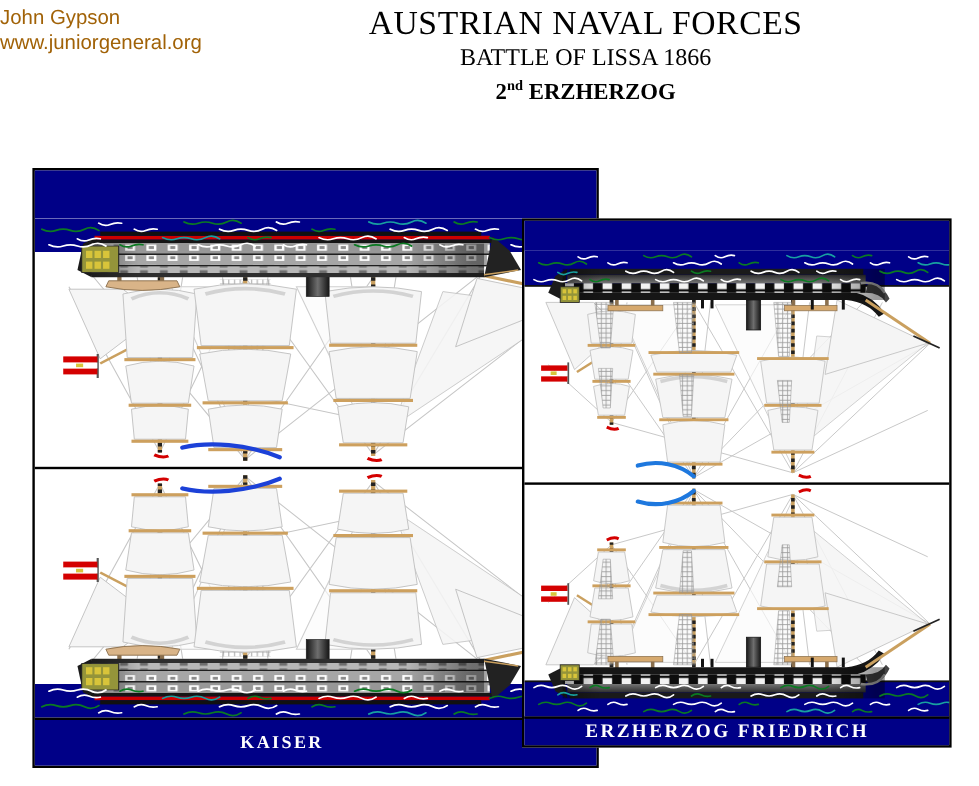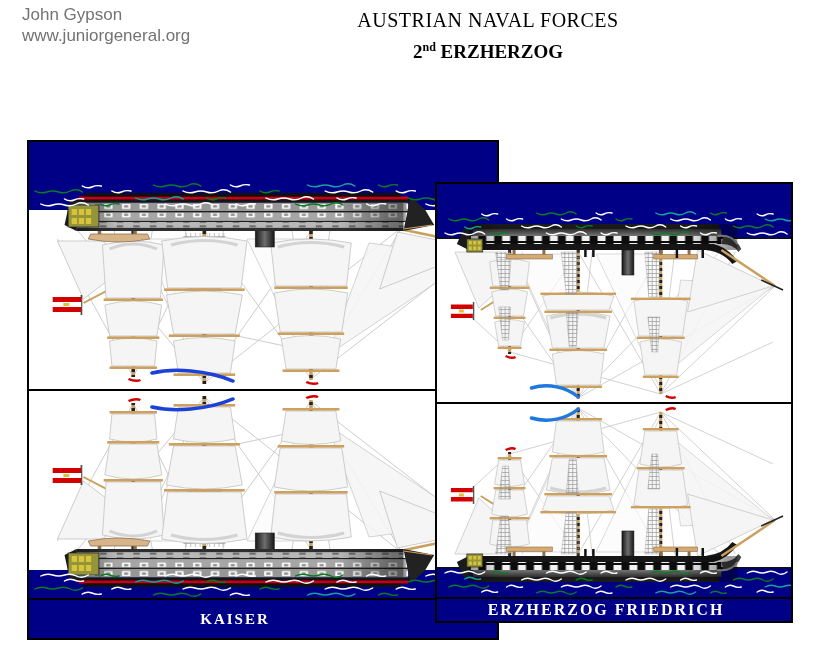--- a/index.html
+++ b/index.html
@@ -5,25 +5,25 @@
   :root{
     --sea-navy:#000087; --wave-white:#ffffff; --wave-green:#0b7a22; --wave-teal:#18a0a0;
     --waterline-red:#cc0000; --flag-red:#d40000; --flag-white:#ffffff; --flag-crest-yellow:#d8c43a;
     --spar-tan:#cda05e; --hull-dark:#1a1a1a; --stern-olive:#94943a; --label-text:#ffffff;
     --pennant-blue-kaiser:#1c41d8; --pennant-blue-friedrich:#1e78de;
     --title-text:#000000; --page-background:#ffffff;
   }
   html,body{margin:0;padding:0}
   body{width:816px;height:655px;position:relative;overflow:hidden;
        background:var(--page-background);font-family:"Liberation Sans",sans-serif}
-  .credit{position:absolute;left:22px;top:4px;font-size:17px;line-height:21px;color:#737373}
+  .credit{position:absolute;left:0;top:4px;font-size:17px;line-height:21px;color:#a16207}
   .titles{position:absolute;left:488px;top:5px;transform:translateX(-50%);
           width:560px;text-align:center;color:var(--title-text);
           font-family:"Liberation Serif",serif}
-  .t-main{font-size:20px;line-height:30px;letter-spacing:.5px}
+  .t-main{font-size:28px;line-height:30px;letter-spacing:.5px}
   .t-sub{font-size:20px;line-height:22px;margin-top:2px}
   .t-div{font-size:19px;line-height:21px;margin-top:2px;font-weight:bold}
   .t-div sup{font-size:12px}
   .panel{position:absolute;border:2px solid #000;box-sizing:border-box;
          display:flex;flex-direction:column;background:#fff}
   .panel-kaiser{left:27px;top:140px;width:472px;height:500px}
   .panel-friedrich{left:435px;top:182px;width:358px;height:441px}
   .band-solid{background:var(--sea-navy);flex:none}
   .panel-kaiser .band-solid{height:40px}
   .panel-friedrich .band-solid{height:25px}
@@ -353,20 +353,21 @@
   </defs>
 </svg>
 
 <div class="credit">
   <div>John Gypson</div>
   <div>www.juniorgeneral.org</div>
 </div>
 
 <div class="titles">
   <div class="t-main">AUSTRIAN NAVAL FORCES</div>
+  <div class="t-sub">BATTLE OF LISSA 1866</div>
   <div class="t-div"><span>2</span><sup>nd</sup>&nbsp;<span>ERZHERZOG</span></div>
 </div>
 
 <div class="panel panel-kaiser">
   <div class="band-solid"></div>
   <svg class="scene flip" viewBox="0 0 395 207" preserveAspectRatio="none">
       <use href="#scene-kaiser"></use>
     </svg>
   <div class="fold"></div>
   <svg class="scene" viewBox="0 0 395 207" preserveAspectRatio="none">

